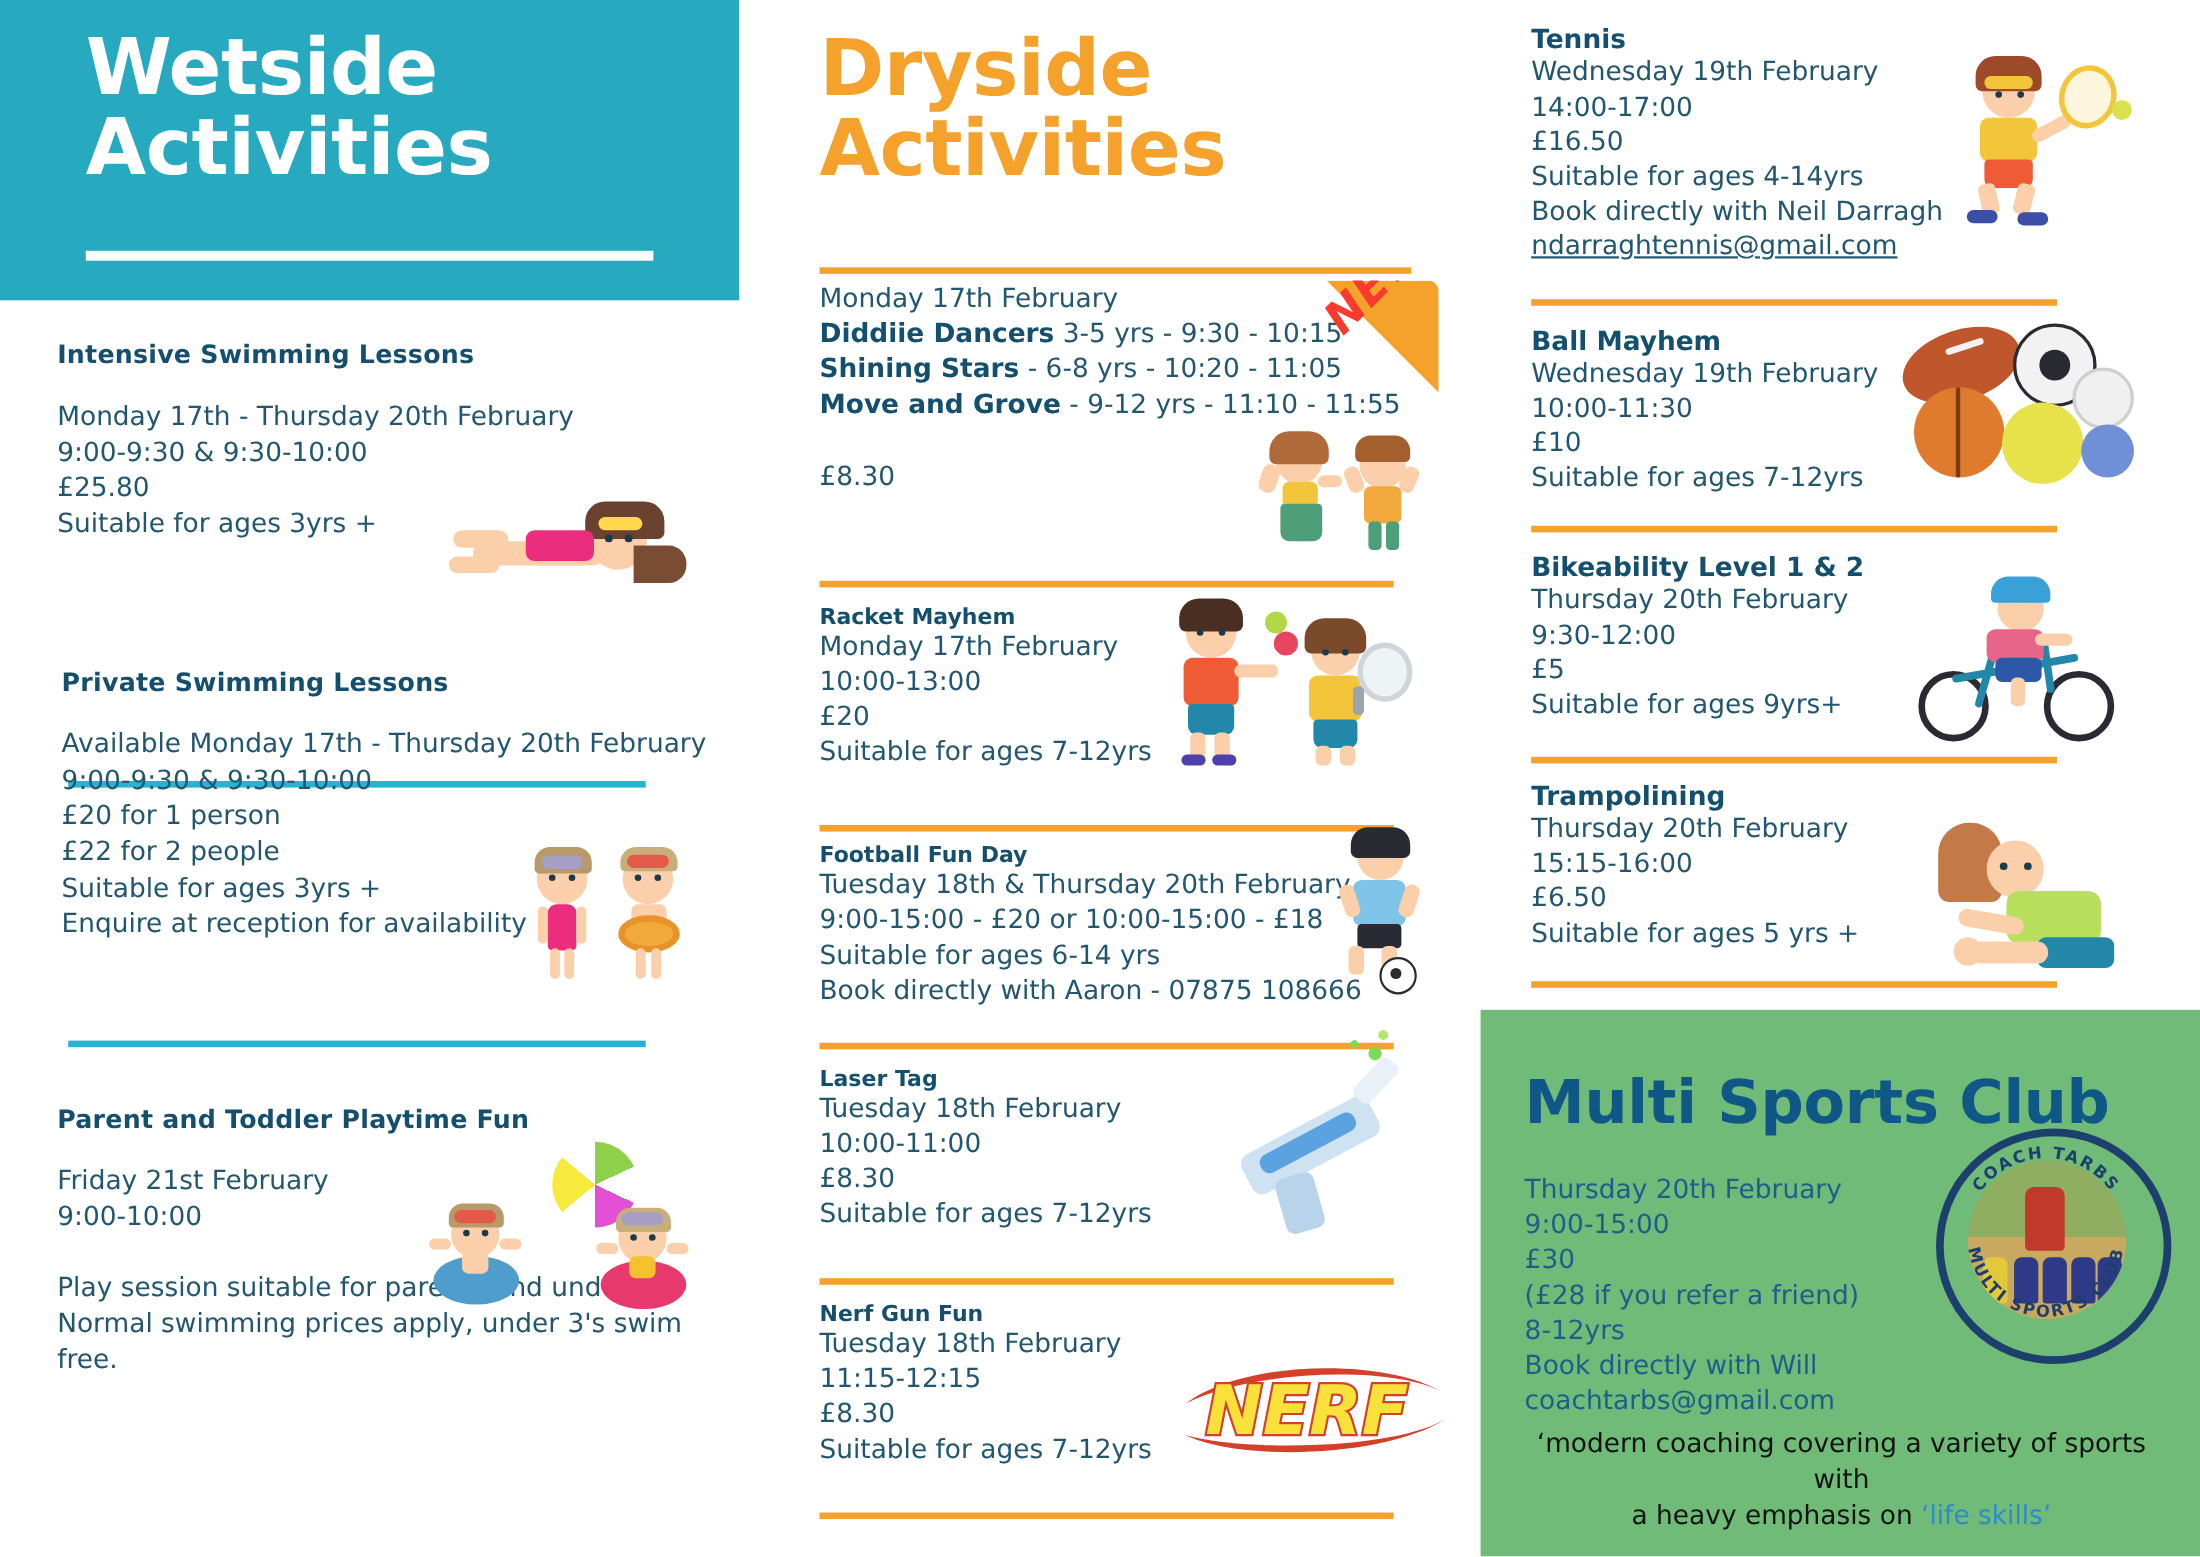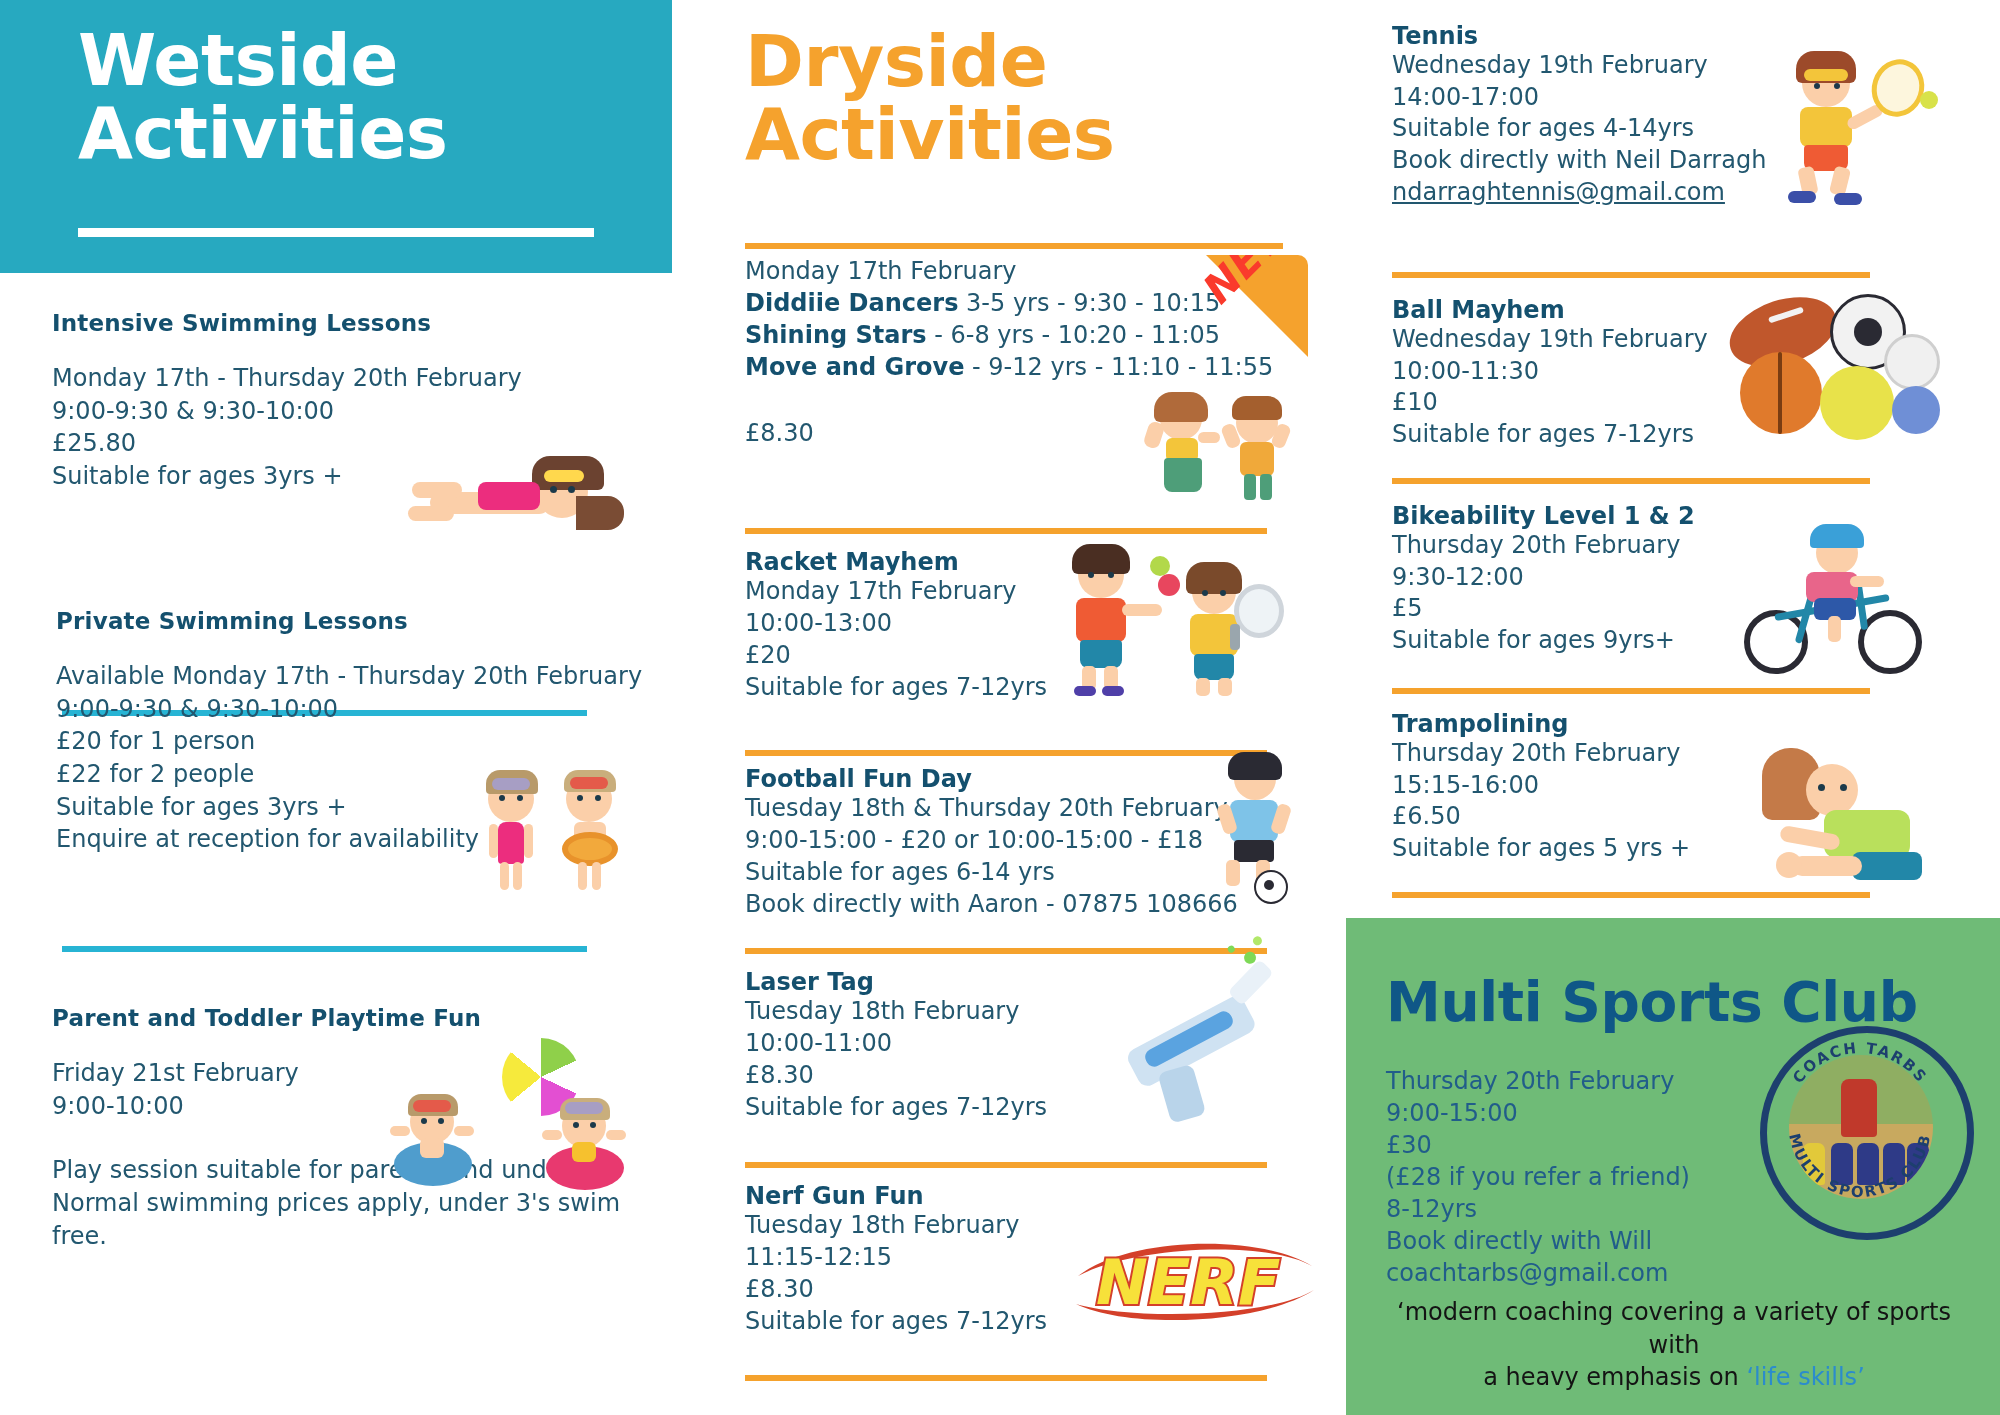--- a/index.html
+++ b/index.html
@@ -33,21 +33,21 @@
   .divider-teal{position:absolute;left:62px;width:525px;height:6px;background:#27b4d4;}
 
   
   .dry-header{position:absolute;left:745px;top:25px;width:560px;}
   .dry-header h1{
     margin:0;font-size:71px;line-height:1.03;font-weight:bold;color:#f5a22d;letter-spacing:-0.5px;
   }
   .mid-rule{position:absolute;height:6px;background:#f5a22d;}
 
   .mid-blk{position:absolute;}
-  .mid-blk .ttl{font-size:24px;font-weight:bold;color:#14506e;}
+  .mid-blk .ttl{font-size:20px;font-weight:bold;color:#14506e;}
   .mid-blk .ln{font-size:24px;color:#22576f;line-height:1.33;}
   .mid-blk .ln b{font-weight:bold;color:#14506e;}
 
   
   .new-badge{
     position:absolute;left:1168px;top:255px;width:140px;height:140px;overflow:hidden;
   }
   .new-badge .wedge{
     position:absolute;left:0;top:0;width:140px;height:140px;
     background:#f5a22d;
@@ -354,20 +354,21 @@
       <text x="26" y="86" font-family="DejaVu Sans, sans-serif" font-size="62" font-weight="bold" font-style="italic" fill="#f7e13a" stroke="#d4402a" stroke-width="4" paint-order="stroke">NERF</text>
     </svg>
   </div>
 
   <div class="mid-rule" style="left:745px;top:1375px;width:522px;"></div>
 
   <div class="right-blk" style="left:1392px;top:22px;width:380px;">
     <div class="ttl">Tennis</div>
     <div class="ln">Wednesday 19th February</div>
     <div class="ln">14:00-17:00</div>
+    <div class="ln">£16.50</div>
     <div class="ln">Suitable for ages 4-14yrs</div>
     <div class="ln">Book directly with Neil Darragh</div>
     <div class="ln link">ndarraghtennis@gmail.com</div>
   </div>
 
   <div class="art" style="left:1760px;top:55px;width:190px;height:160px;">
     <div class="circ" style="left:42px;top:4px;width:48px;height:48px;background:#fbcfa9;"></div>
     <div class="rnd" style="left:36px;top:-4px;width:60px;height:32px;background:#9c4a2a;border-radius:18px 18px 6px 6px;"></div>
     <div class="rnd" style="left:44px;top:14px;width:44px;height:12px;background:#f3c53a;border-radius:6px;"></div>
     <div class="circ" style="left:54px;top:28px;width:6px;height:6px;background:#1b3a4b;"></div>

